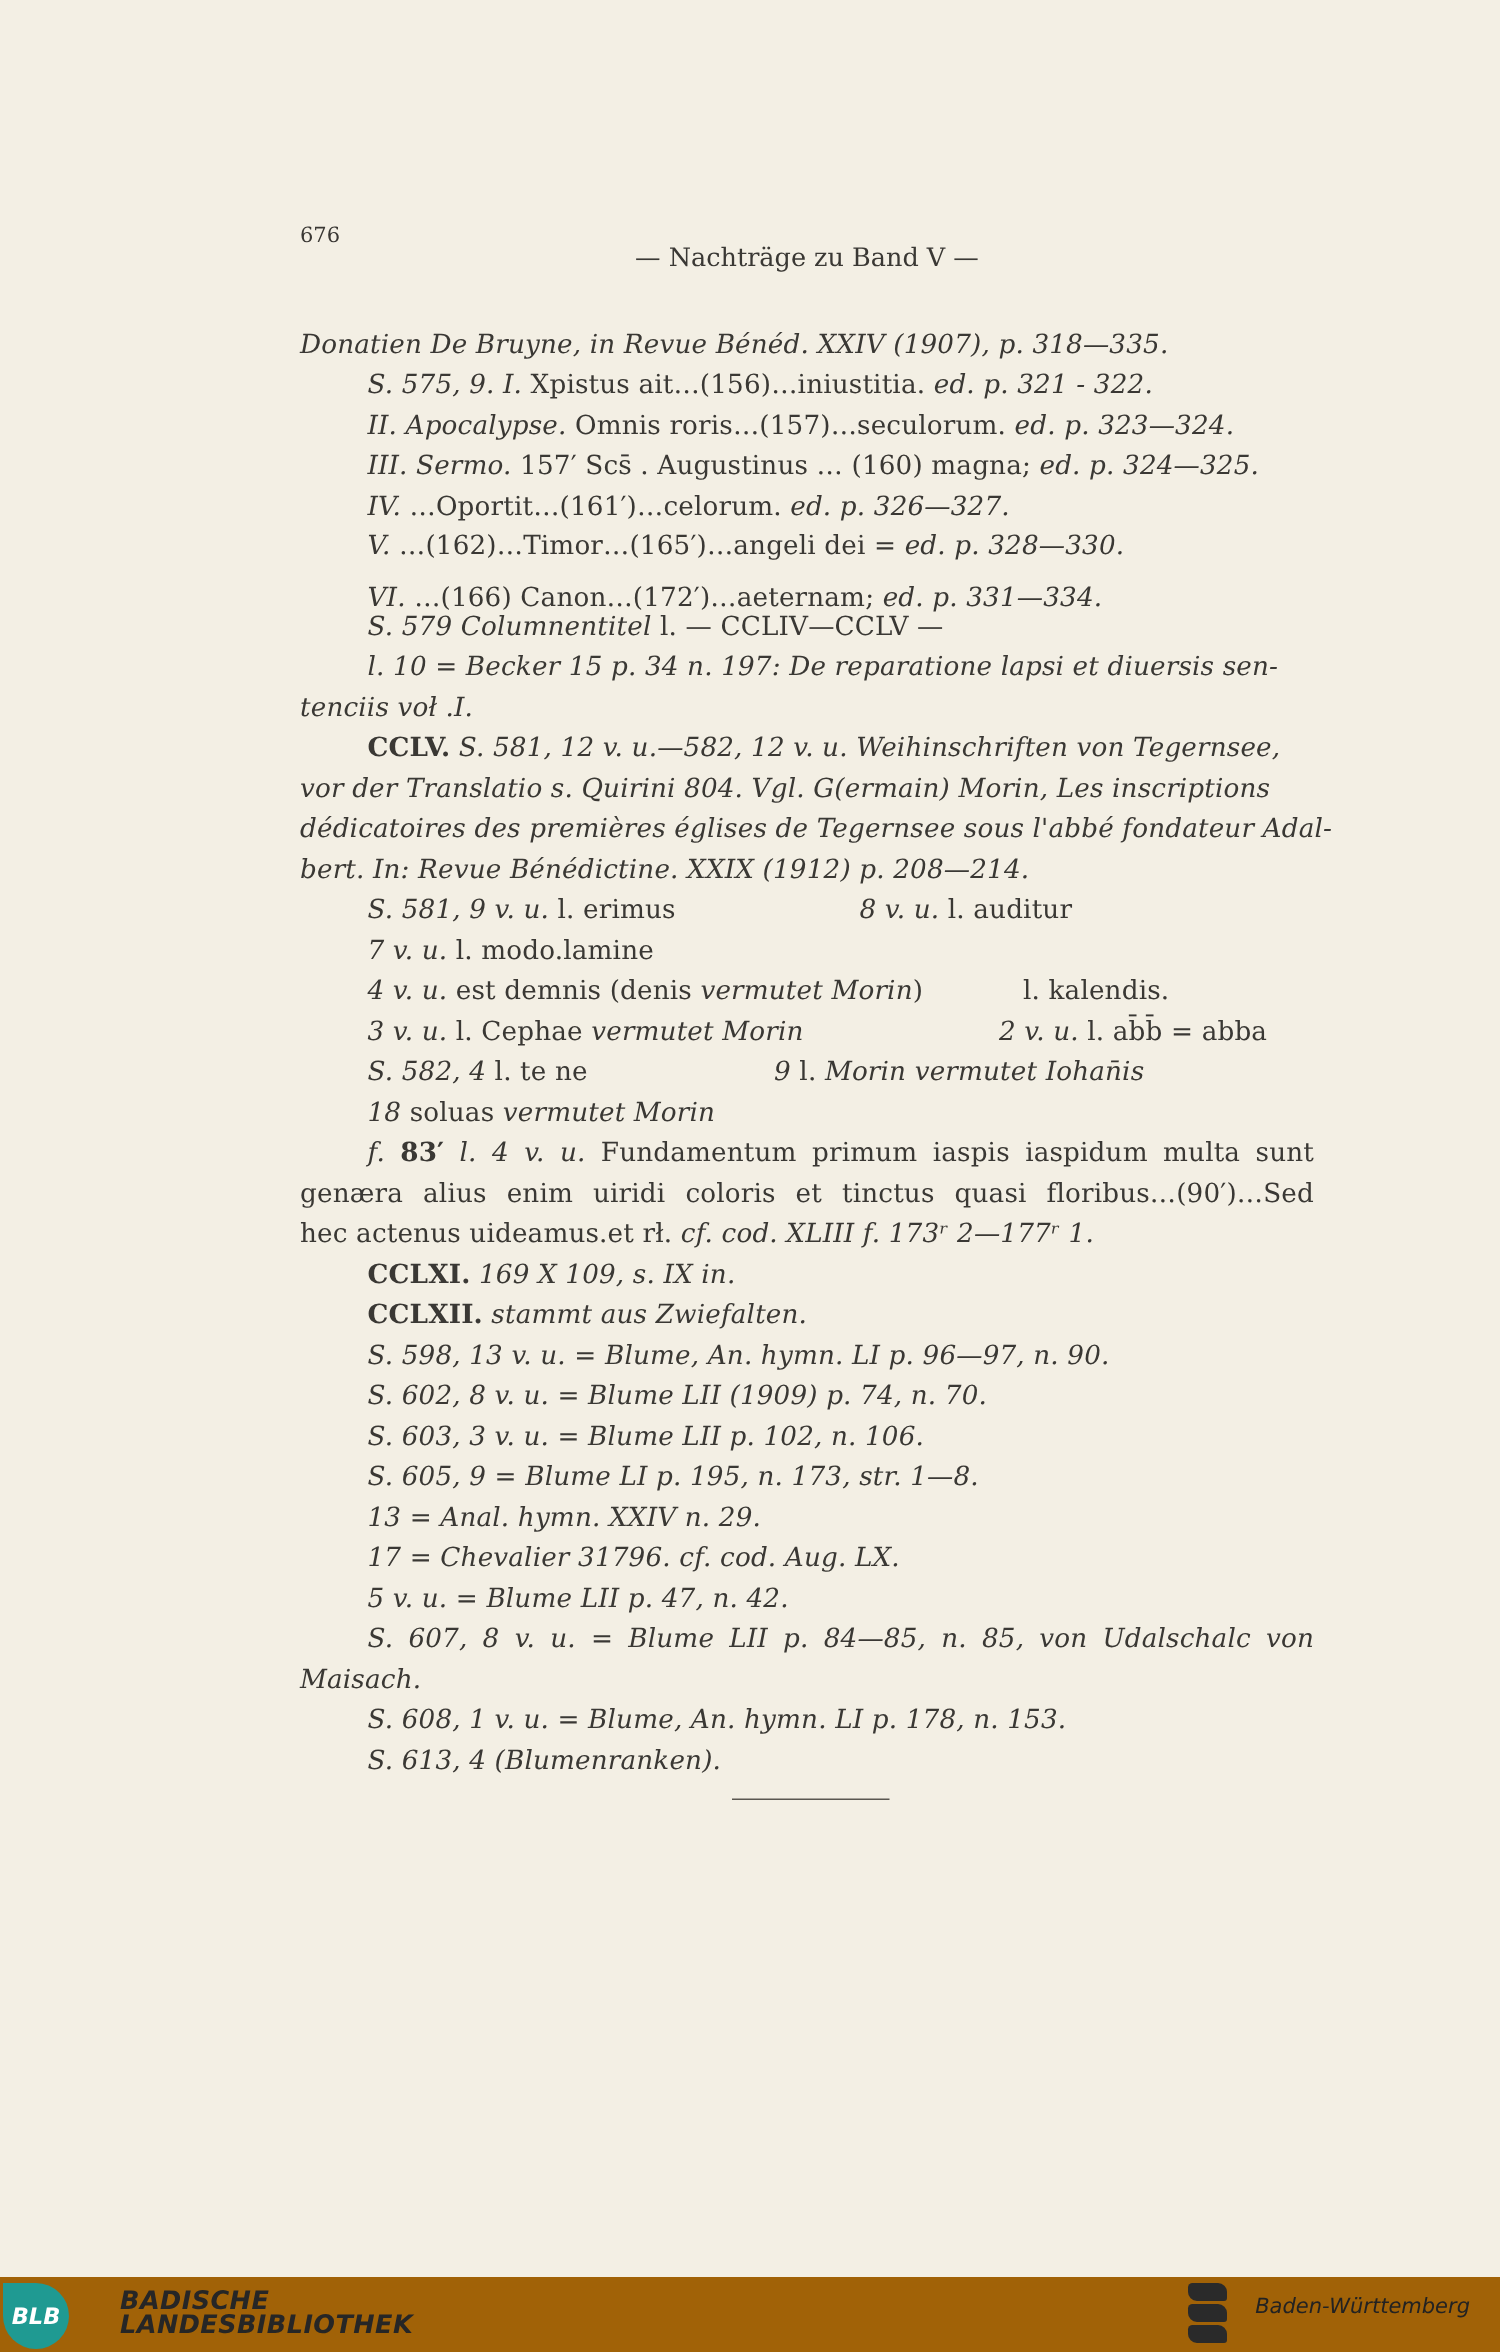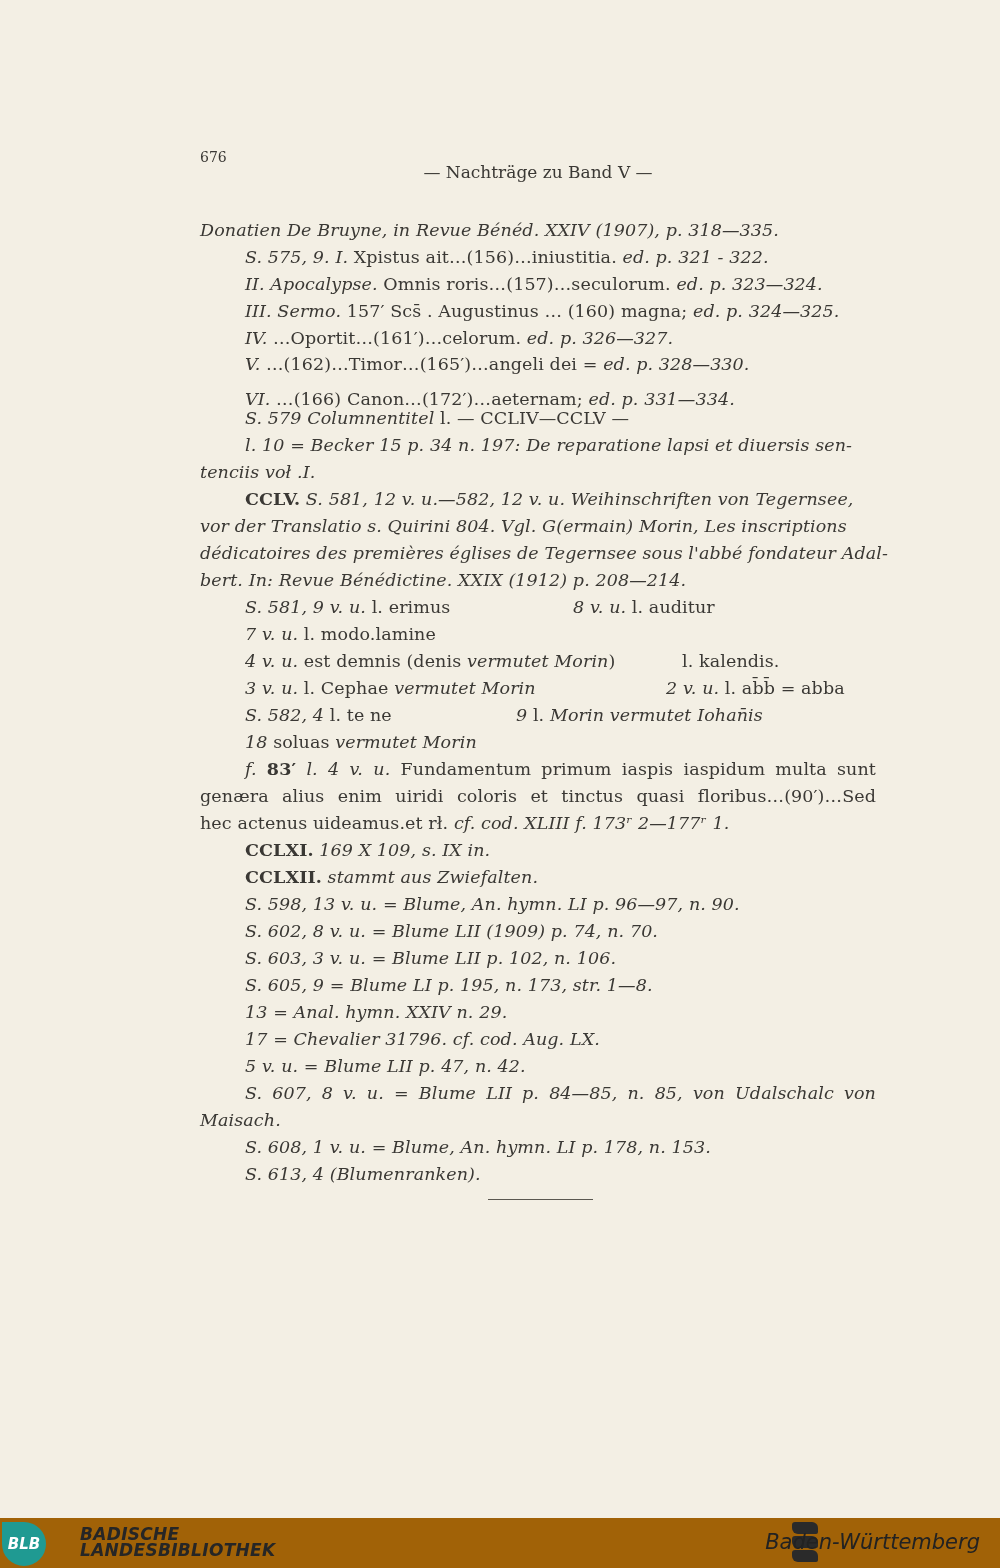--- a/index.html
+++ b/index.html
@@ -16,21 +16,21 @@
     .line { position: absolute; left: 200px; width: 676px; font-size: 17.5px; line-height: 22px; white-space: nowrap; letter-spacing: 0.1px; }
     .ind { padding-left: 45px; box-sizing: border-box; }
     .just { text-align: justify; text-align-last: justify; white-space: normal; }
     i, .it { font-style: italic; font-family: "DejaVu Serif", "Liberation Serif", serif; }
     b, .bold { font-weight: bold; }
     .col2 { position: absolute; top: 0; }
     .sep { position: absolute; left: 488px; top: 1199px; width: 105px; height: 1px; background: #5a5750; }
     .footer { position: absolute; left: 0; top: 1518px; width: 1000px; height: 50px; background: #a16207; font-style: italic; }
     .blb-logo { position: absolute; left: 2px; top: 4px; width: 44px; height: 44px; background: #1f9a92; border-radius: 0 22px 22px 22px; color: #fff; font-family: "DejaVu Sans", sans-serif; font-weight: bold; font-size: 15px; line-height: 44px; text-align: center; }
     .blb-text { position: absolute; left: 57px; top: 8px; font-family: "DejaVu Sans", sans-serif; font-weight: bold; font-size: 17px; line-height: 16px; color: #262626; letter-spacing: 0.3px; margin-left: 23px; }
-    .bw { position: absolute; right: 20px; top: 12px; font-family: "DejaVu Sans", sans-serif; font-size: 21px; color: #222; }
+    .bw { position: absolute; right: 20px; top: 12px; font-family: "DejaVu Sans", sans-serif; font-size: 14px; color: #222; }
     .bw-lions { position: absolute; left: 792px; top: 4px; width: 28px; height: 42px; }
     .bw-lions span { display: block; height: 12px; margin-bottom: 2px; background: #2a2a2a; border-radius: 3px 6px 2px 6px; width: 26px; }
   </style>
 </head>
 <body>
 
 <div class="page">
 
   <div class="header">
     <span class="pnum">676</span>

